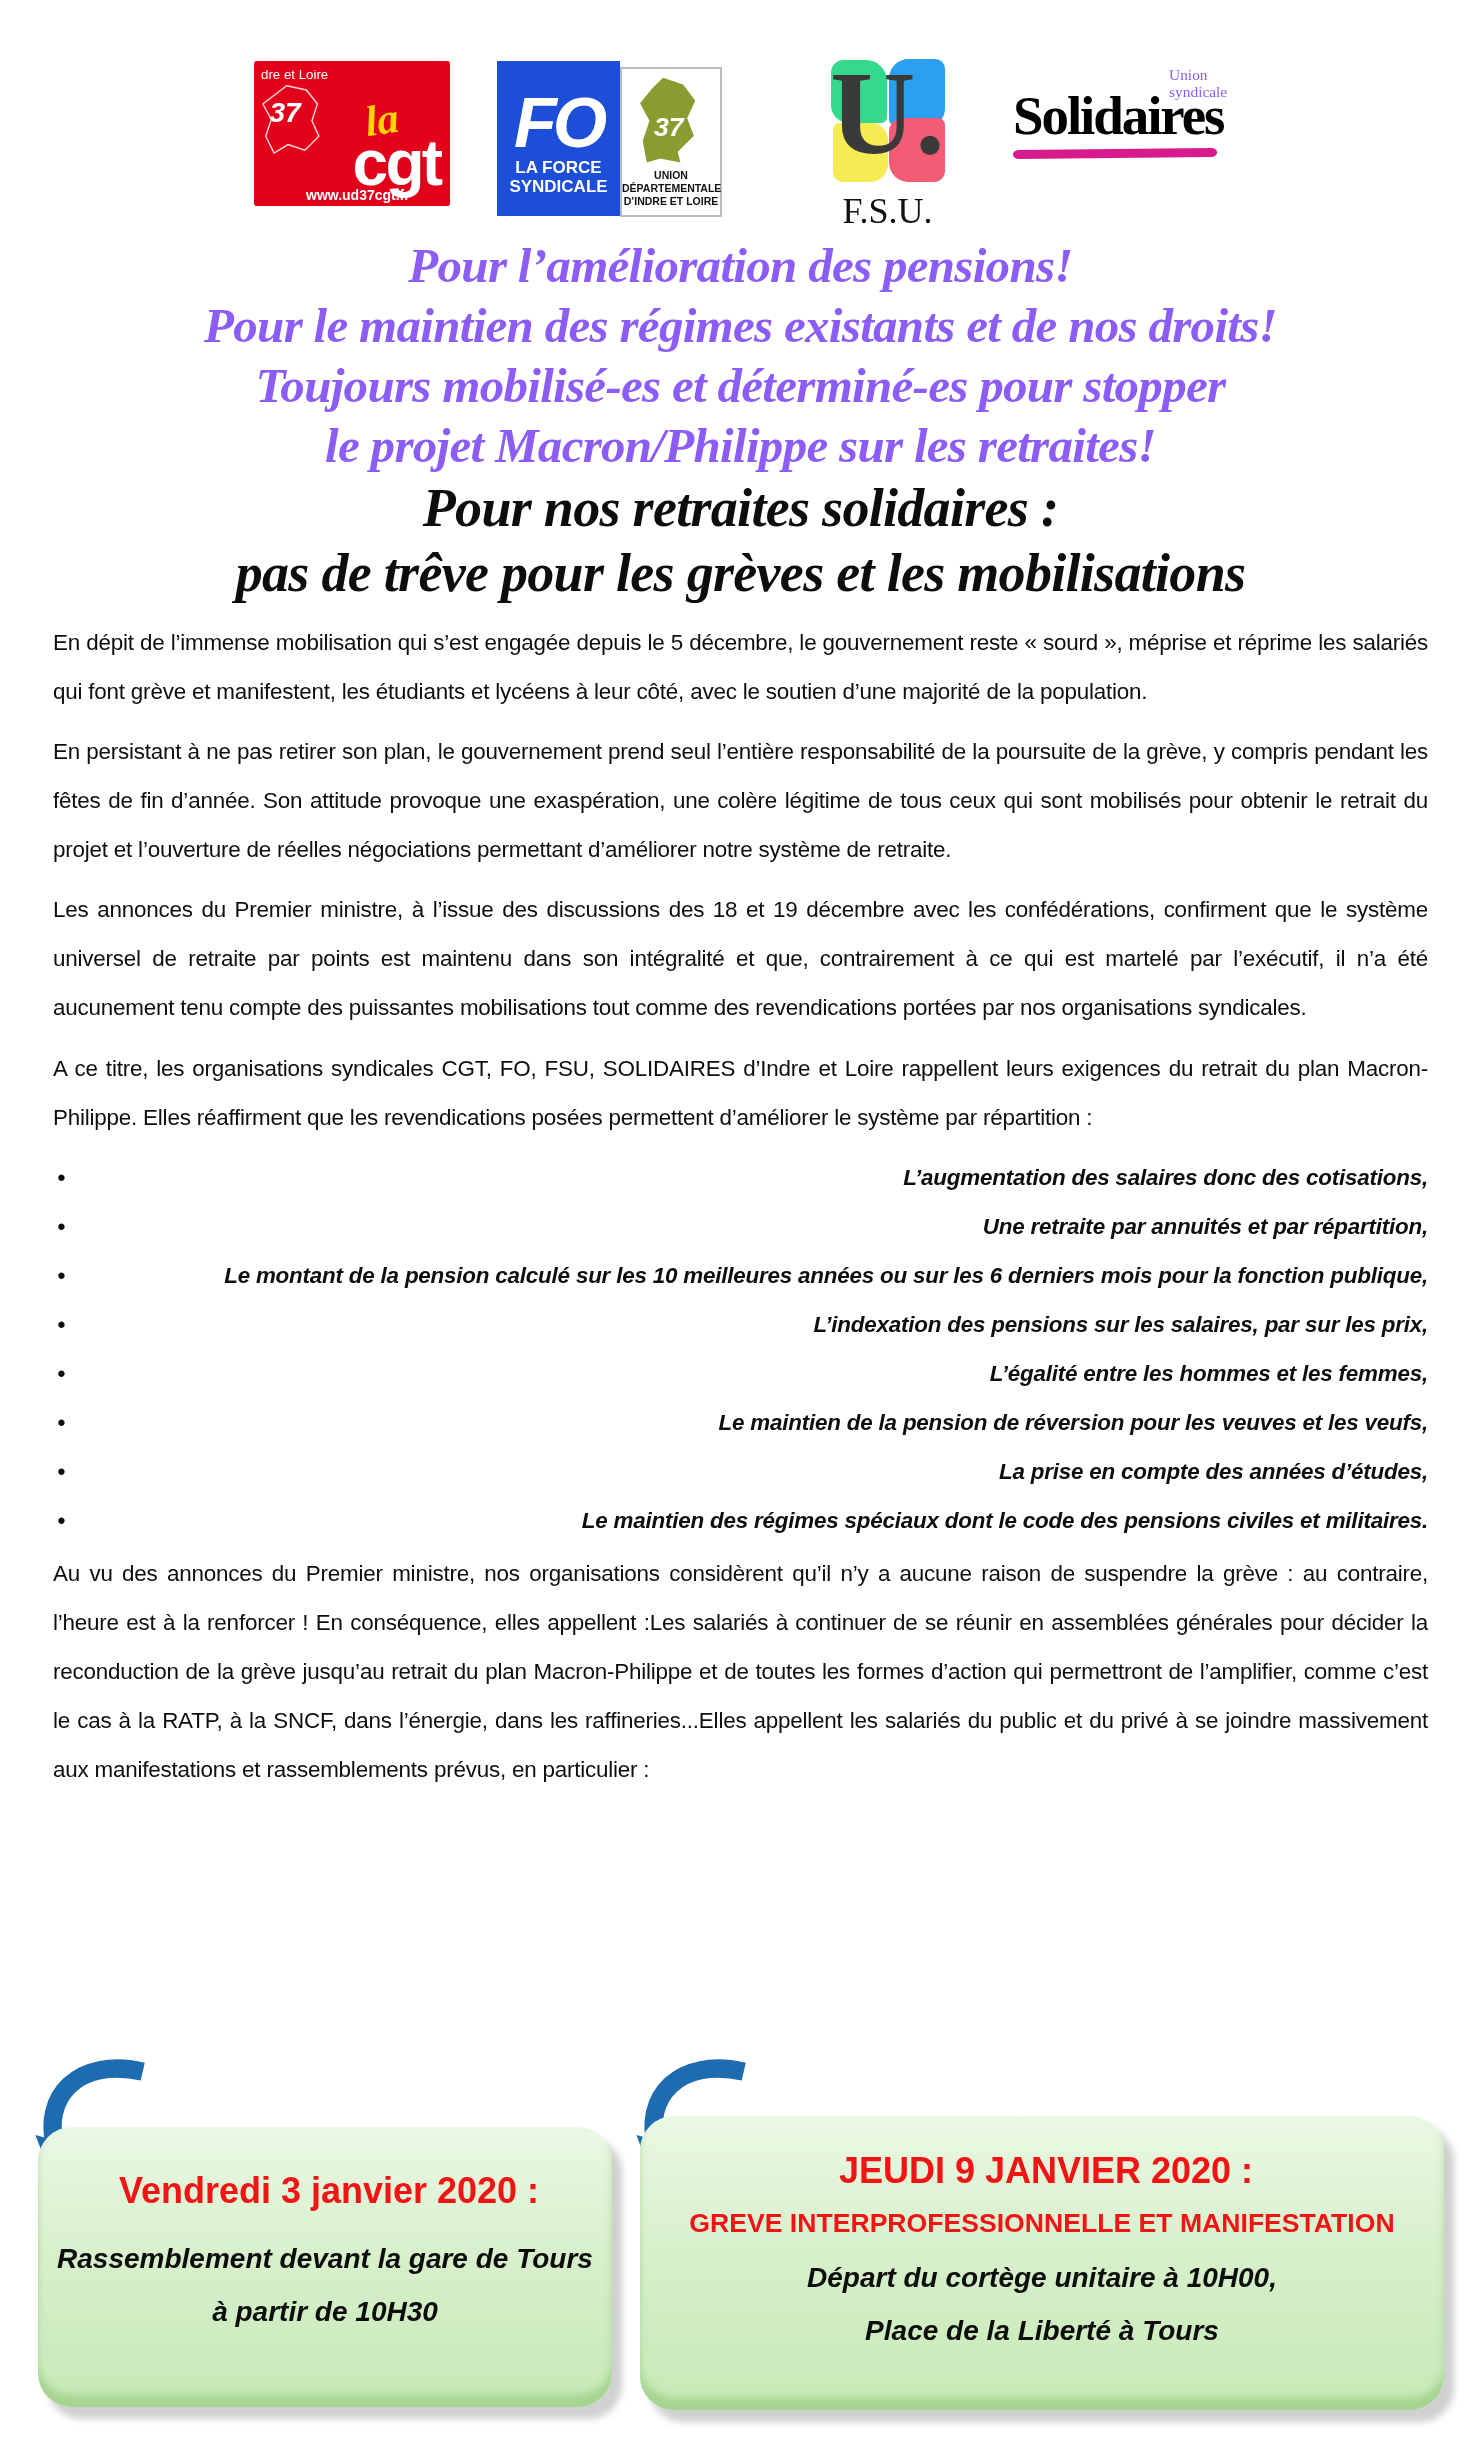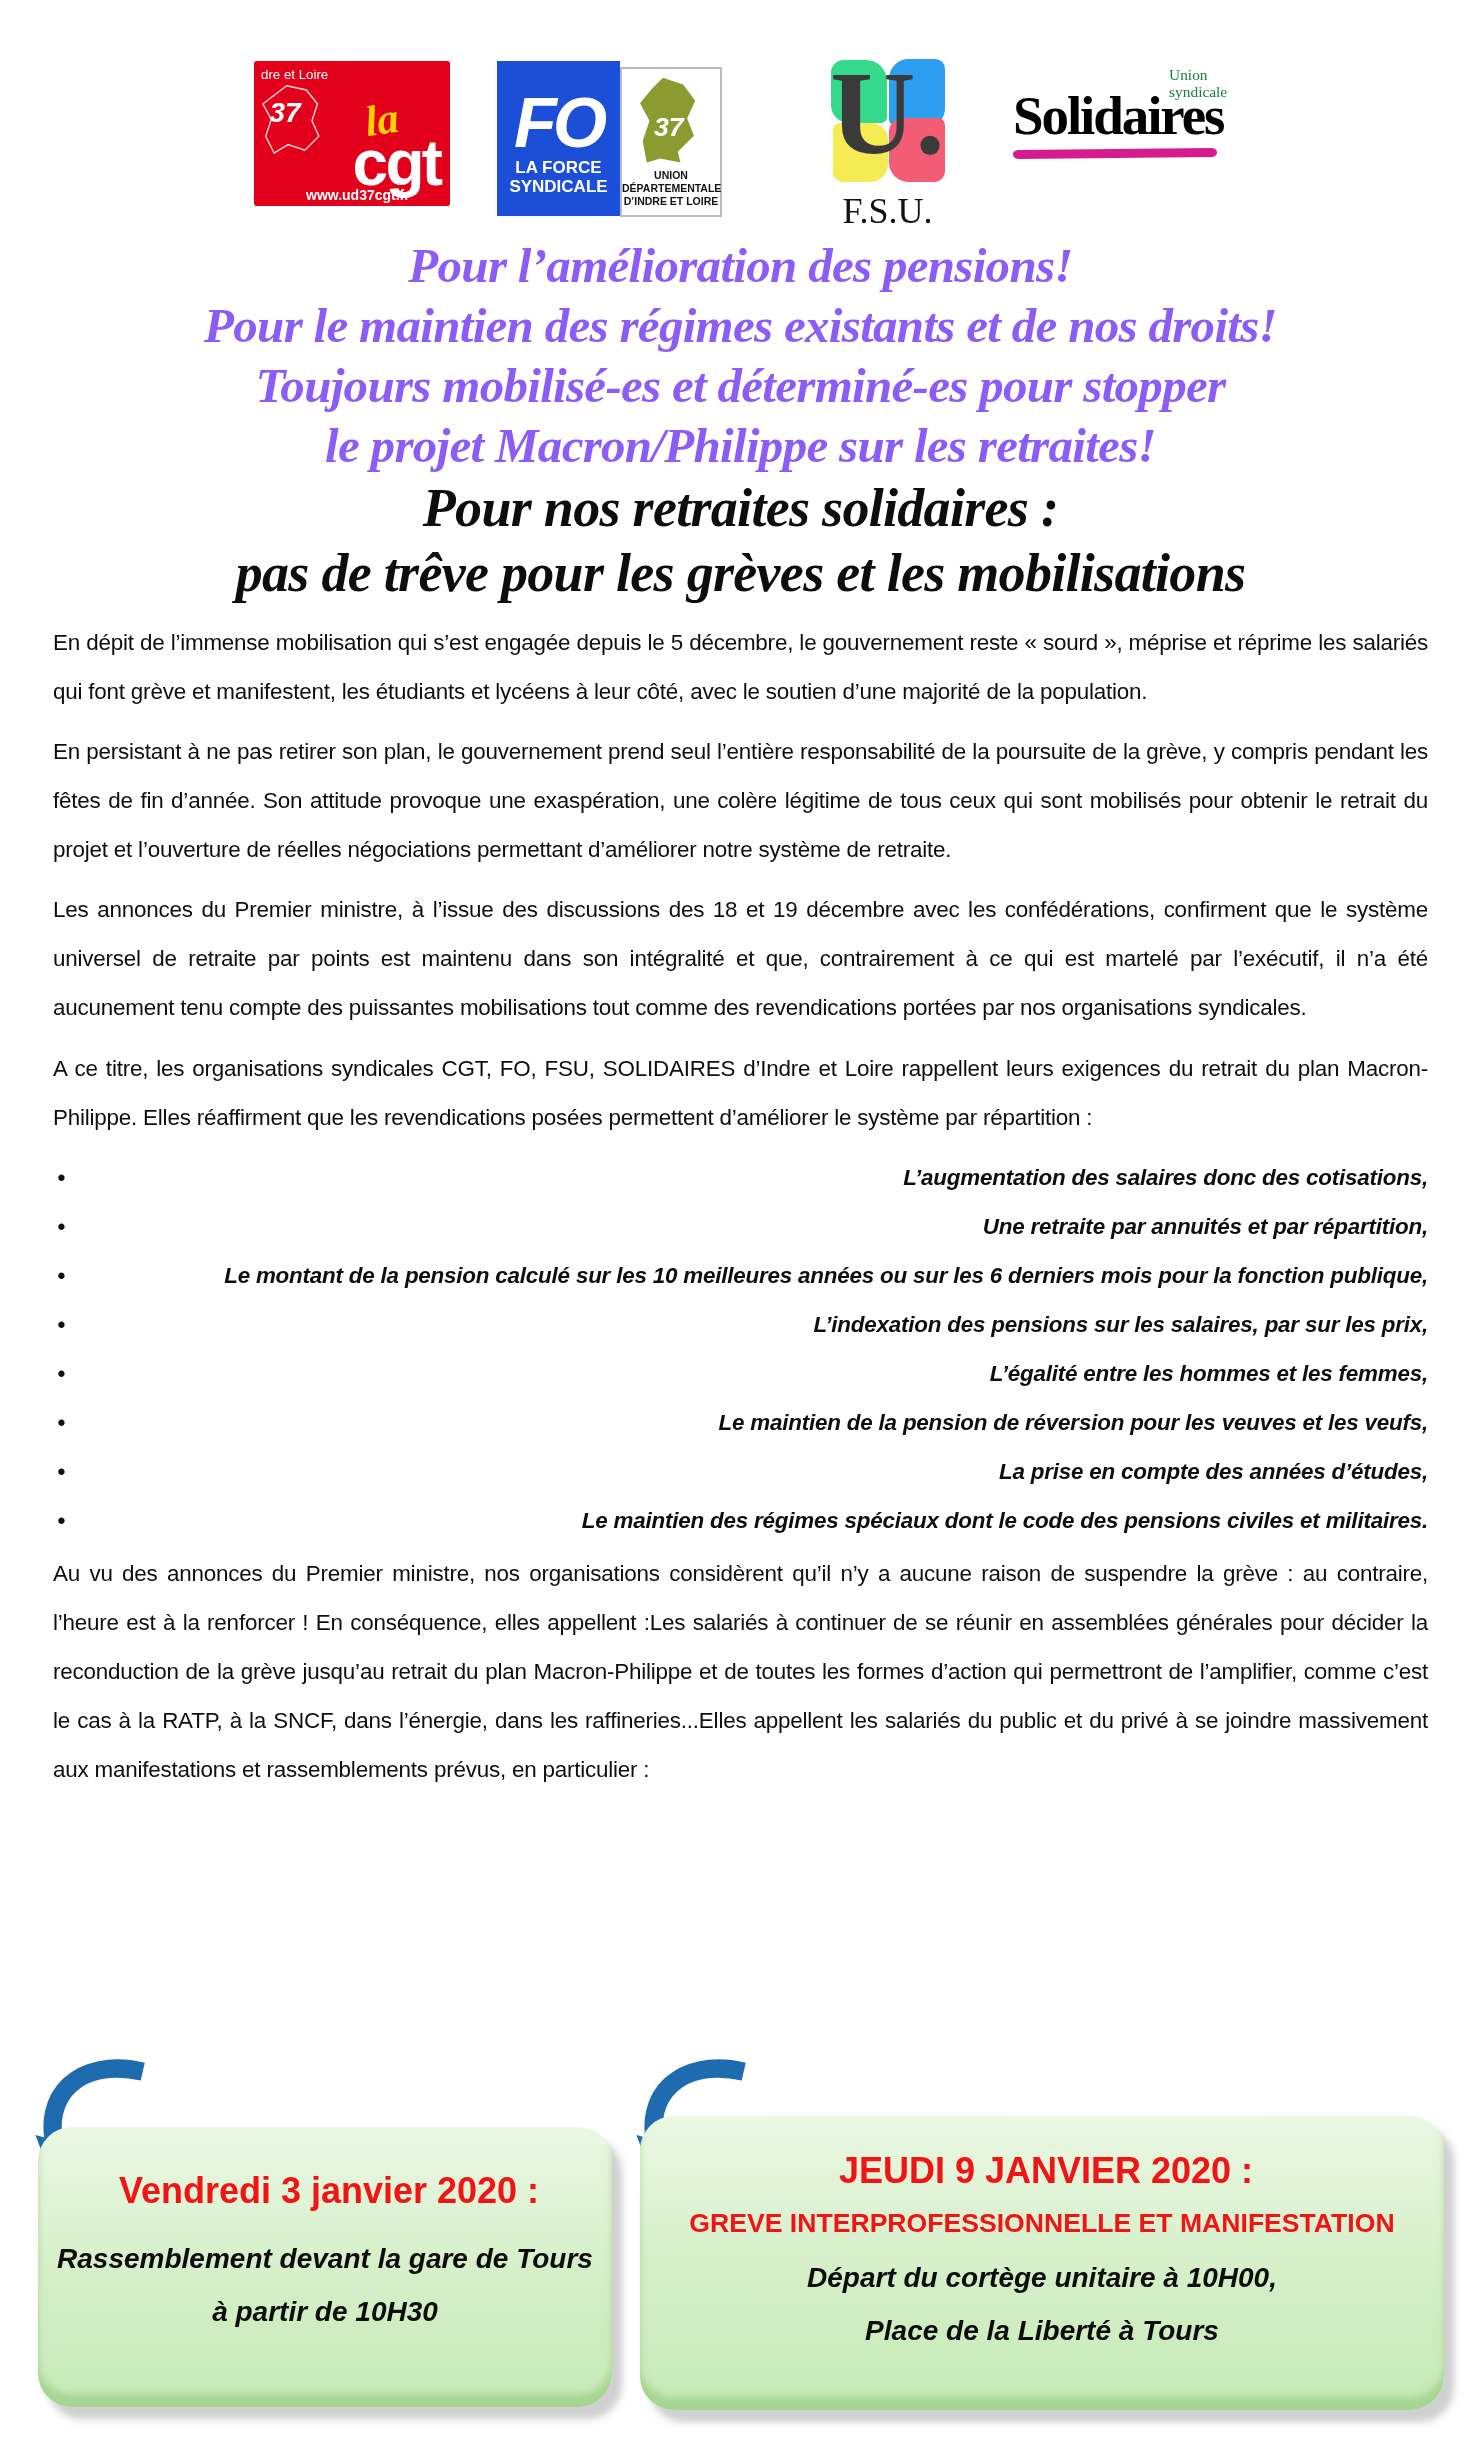--- a/index.html
+++ b/index.html
@@ -39,21 +39,21 @@
   .fsu-patch{position:absolute;}
   .fsu-p-green{left:1.4px;top:1.4px;width:56px;height:63px;background:#35d98b;border-radius:12.6px 21px 5.6px 18px;}
   .fsu-p-blue{left:59px;top:0px;width:56px;height:67px;background:#2d9ff0;border-radius:19.6px 9.8px 17px 7px;}
   .fsu-p-yellow{left:2.8px;top:64px;width:55px;height:59px;background:#f4ec52;border-radius:7px 17px 18px 9.8px;}
   .fsu-p-pink{left:59px;top:59px;width:56px;height:64px;background:#f25c74;border-radius:14px 7px 11.2px 19.6px;}
   .fsu-letter{position:absolute;left:0;top:-8.4px;width:115px;text-align:center;font-family:"Liberation Serif",serif;font-size:118px;font-weight:bold;color:#3a3a3a;line-height:125px;}
   .fsu-caption{margin-top:5.6px;font-family:"Liberation Serif",serif;font-size:36px;color:#111;}
 
   .logo-solidaires{left:1013px;top:7px;width:210px;height:140px;}
   .sol-word{font-family:"Liberation Serif",serif;font-weight:bold;font-size:55px;letter-spacing:-2.1px;color:#000;line-height:59px;margin-top:19.6px;}
-  .sol-tag{position:absolute;right:-4.2px;top:0;font-family:"Liberation Serif",serif;font-size:15.4px;line-height:17px;text-align:left;color:#15803d;}
+  .sol-tag{position:absolute;right:-4.2px;top:0;font-family:"Liberation Serif",serif;font-size:15.4px;line-height:17px;text-align:left;color:#8b5cf6;}
   .sol-underline{width:204px;height:9px;background:#d81b8c;border-radius:5.6px/4.2px;transform:rotate(-0.6deg);margin-top:4.2px;}
 
   
   .headlines{position:absolute;top:236px;left:0;width:100%;text-align:center;}
   .hl-red{color:#8b5cf6;font-family:"Liberation Serif",serif;font-weight:bold;font-style:italic;font-size:49px;line-height:60px;letter-spacing:-0.7px;}
   .hl-black{color:#0d0d0d;font-family:"Liberation Serif",serif;font-weight:bold;font-style:italic;font-size:54px;line-height:63px;letter-spacing:-0.7px;margin-top:1.4px;}
 
   
   .bodytext{position:absolute;top:618px;left:53px;width:1375px;font-size:22.4px;letter-spacing:-0.2px;color:#0e0e0e;}
   .para{text-align:justify;line-height:49px;margin:0 0 11.2px 0;}

